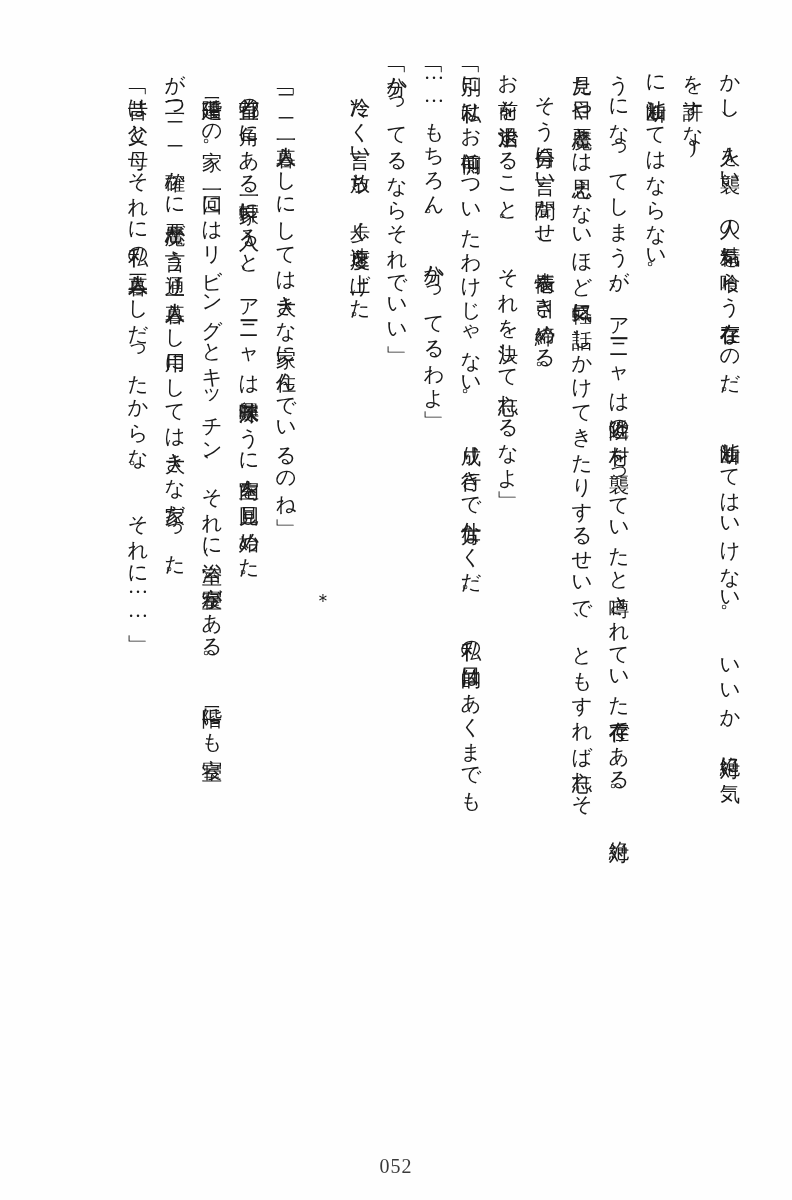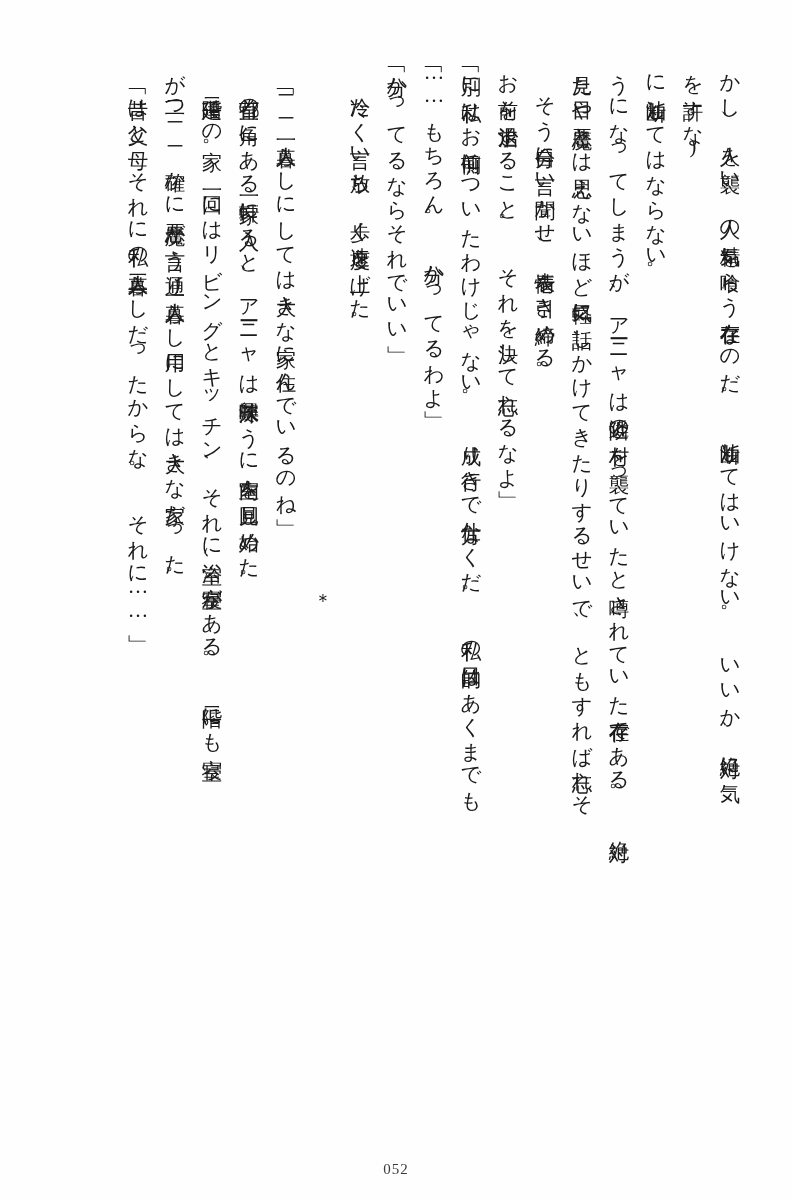--- a/index.html
+++ b/index.html
@@ -62,21 +62,21 @@
     font-size: 19px;
     letter-spacing: 0;
   }
 
   #page-number {
     position: absolute;
     bottom: 22px;
     left: 0;
     right: 0;
     text-align: center;
-    font-size: 15px;
+    font-size: 20px;
     color: #3a3a3a;
     font-family: "Liberation Serif", "DejaVu Serif", serif;
     letter-spacing: 1px;
   }
 </style>
 </head>
 <body>
 
 <div id="page">
 

